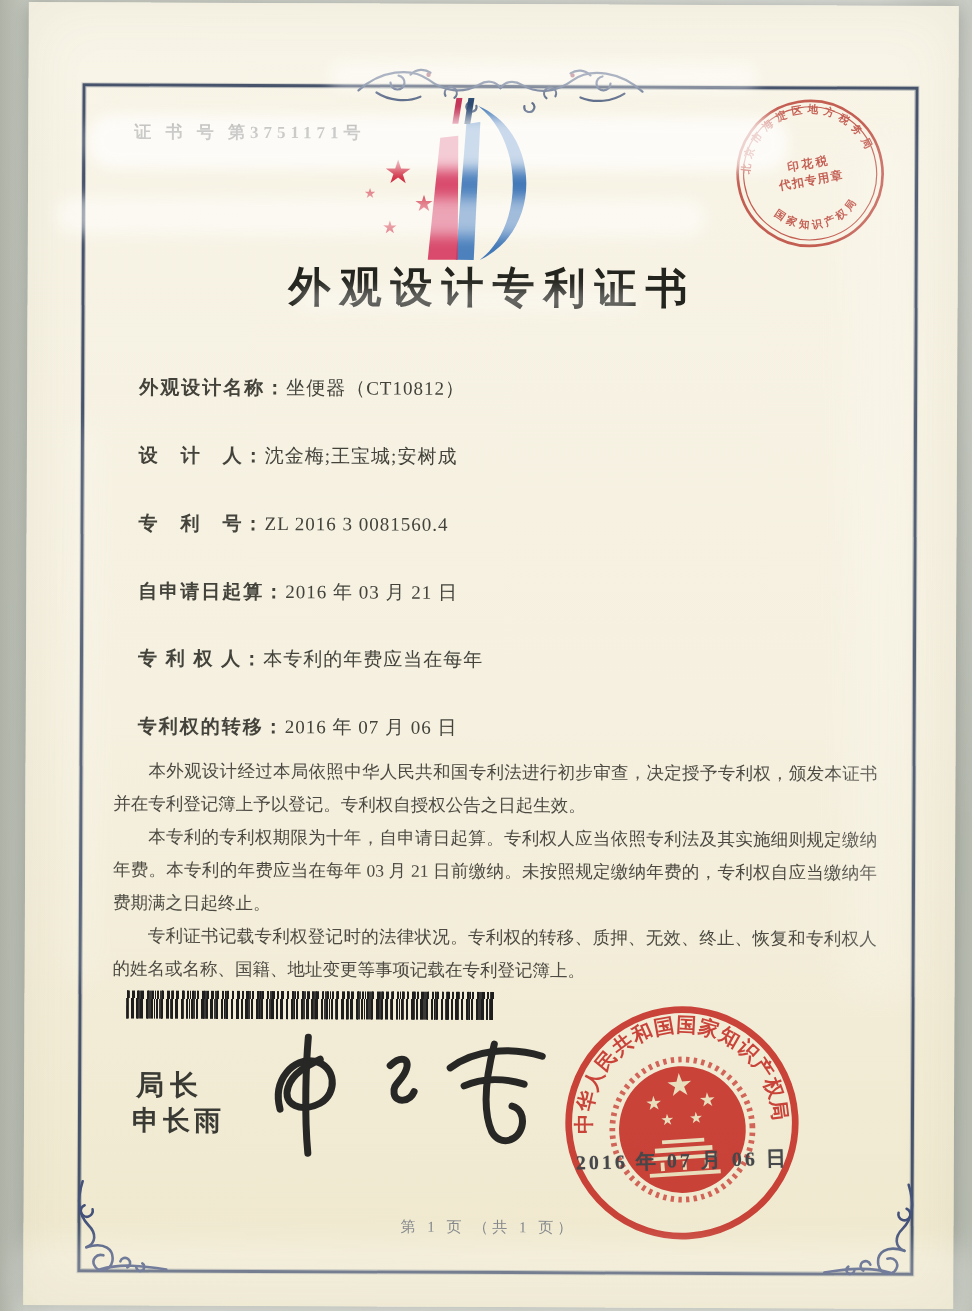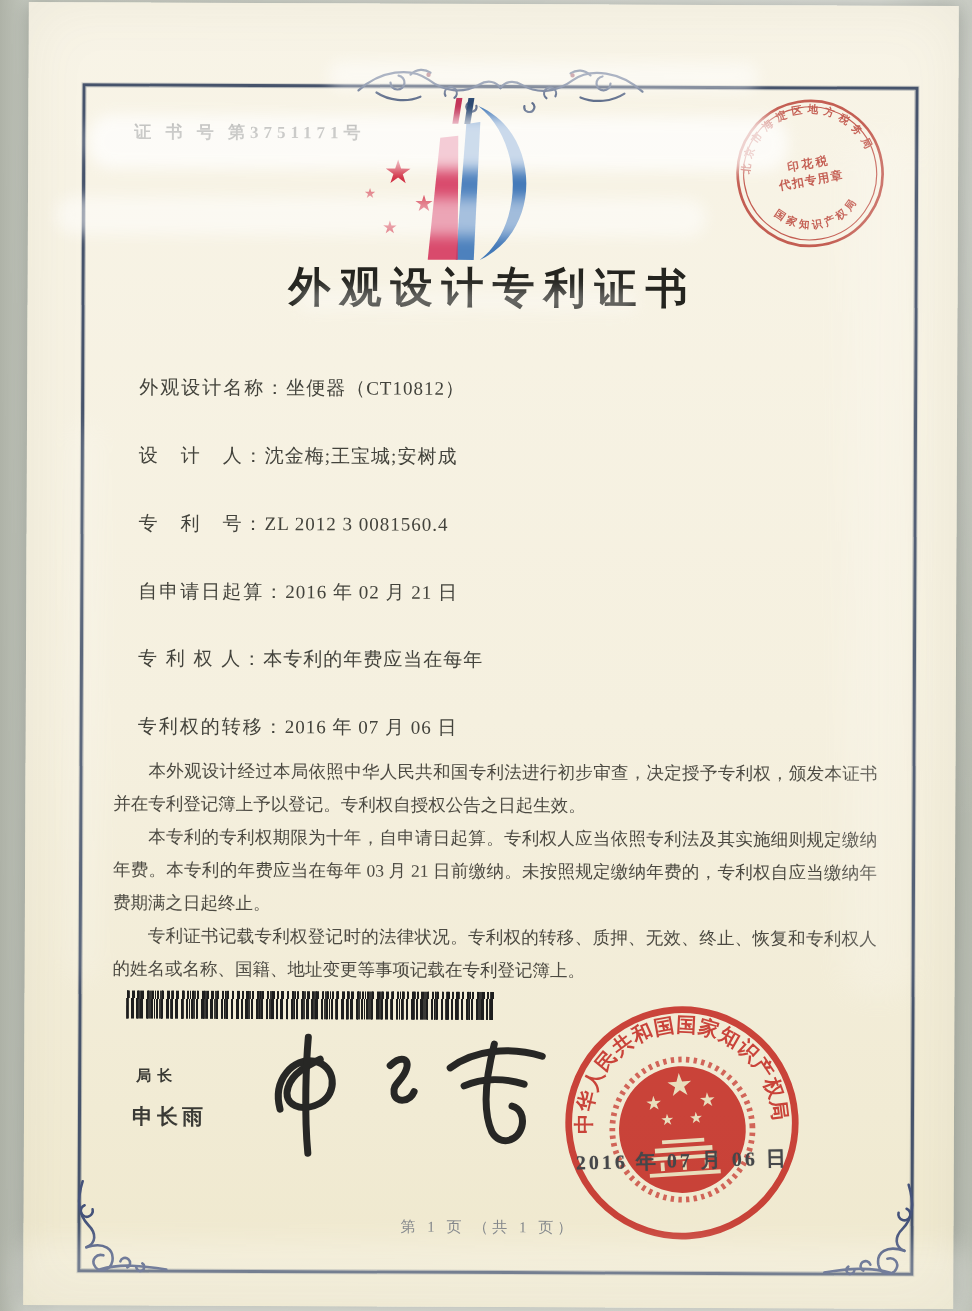--- a/index.html
+++ b/index.html
@@ -34,38 +34,38 @@
   .emblem{position:absolute;left:300px;top:94px;z-index:15;}
   .tax-stamp{
     position:absolute;left:702px;top:88px;width:160px;height:160px;z-index:25;
     transform:rotate(-10deg);opacity:.82;mix-blend-mode:multiply;
   }
   .doc-title{
     position:absolute;left:0;top:256px;width:100%;text-align:center;z-index:20;
     font-size:42px;font-weight:700;letter-spacing:9px;color:#24241f;
   }
   .field-row{position:absolute;left:112px;z-index:20;font-size:19px;color:#43433c;white-space:nowrap;}
-  .field-row .f-label{letter-spacing:2px;}
+  .field-row .f-label{letter-spacing:2px;font-weight:bold;}
   .field-row .f-value{letter-spacing:1px;}
   .row-0{top:372px;} .row-1{top:440px;} .row-2{top:508px;}
   .row-3{top:576px;} .row-4{top:643px;} .row-5{top:711px;}
   .body-text{
     position:absolute;left:88px;top:752px;width:764px;z-index:20;
     font-size:17.5px;line-height:33px;color:#4c4a42;text-align:justify;
   }
   .body-text p{margin:0;text-indent:2em;}
   .barcode{
     position:absolute;left:102px;top:988px;width:368px;height:28px;z-index:20;
     background-image:
       repeating-linear-gradient(90deg,#1d1d1d 0 2px,transparent 2px 5px),
       repeating-linear-gradient(90deg,#1d1d1d 0 1px,transparent 1px 7px),
       repeating-linear-gradient(90deg,rgba(25,25,25,.85) 0 3px,transparent 3px 11px);
   }
-  .sig-title{position:absolute;left:112px;top:1064px;z-index:20;font-size:15px;font-weight:700;letter-spacing:6px;color:#3a3a35;}
-  .sig-name{position:absolute;left:108px;top:1100px;z-index:20;font-size:21px;font-weight:700;letter-spacing:4px;color:#3a3a35;}
+  .sig-title{position:absolute;left:112px;top:1064px;z-index:20;font-size:28px;font-weight:700;letter-spacing:6px;color:#3a3a35;}
+  .sig-name{position:absolute;left:108px;top:1100px;z-index:20;font-size:27px;font-weight:700;letter-spacing:4px;color:#3a3a35;}
   .signature-svg{position:absolute;left:218px;top:1028px;z-index:21;}
   .seal{
     position:absolute;left:538px;top:998px;width:240px;height:240px;z-index:22;
     opacity:.88;mix-blend-mode:multiply;transform:rotate(-4deg);
   }
   .seal-date{
     position:absolute;left:552px;top:1142px;width:240px;z-index:30;
     font-size:20px;letter-spacing:3px;color:#45474a;font-weight:600;
     transform:rotate(-1.5deg);text-shadow:0 0 1px rgba(60,60,60,.4);
   }
@@ -161,24 +161,24 @@
 
   <div class="doc-title">外观设计专利证书</div>
 
   <div class="field-row row-0">
     <span class="f-label">外观设计名称：</span><span class="f-value">坐便器（CT10812）</span>
   </div>
   <div class="field-row row-1">
     <span class="f-label">设　计　人：</span><span class="f-value">沈金梅;王宝城;安树成</span>
   </div>
   <div class="field-row row-2">
-    <span class="f-label">专　利　号：</span><span class="f-value">ZL 2012 3 0081560.4</span>
+    <span class="f-label">专　利　号：</span><span class="f-value">ZL 2016 3 0081560.4</span>
   </div>
   <div class="field-row row-3">
-    <span class="f-label">自申请日起算：</span><span class="f-value">2016 年 02 月 21 日</span>
+    <span class="f-label">自申请日起算：</span><span class="f-value">2016 年 03 月 21 日</span>
   </div>
   <div class="field-row row-4">
     <span class="f-label">专 利 权 人：</span><span class="f-value">本专利的年费应当在每年</span>
   </div>
   <div class="field-row row-5">
     <span class="f-label">专利权的转移：</span><span class="f-value">2016 年 07 月 06 日</span>
   </div>
 
   <div class="body-text">
     <p>本外观设计经过本局依照中华人民共和国专利法进行初步审查，决定授予专利权，颁发本证书并在专利登记簿上予以登记。专利权自授权公告之日起生效。</p>

